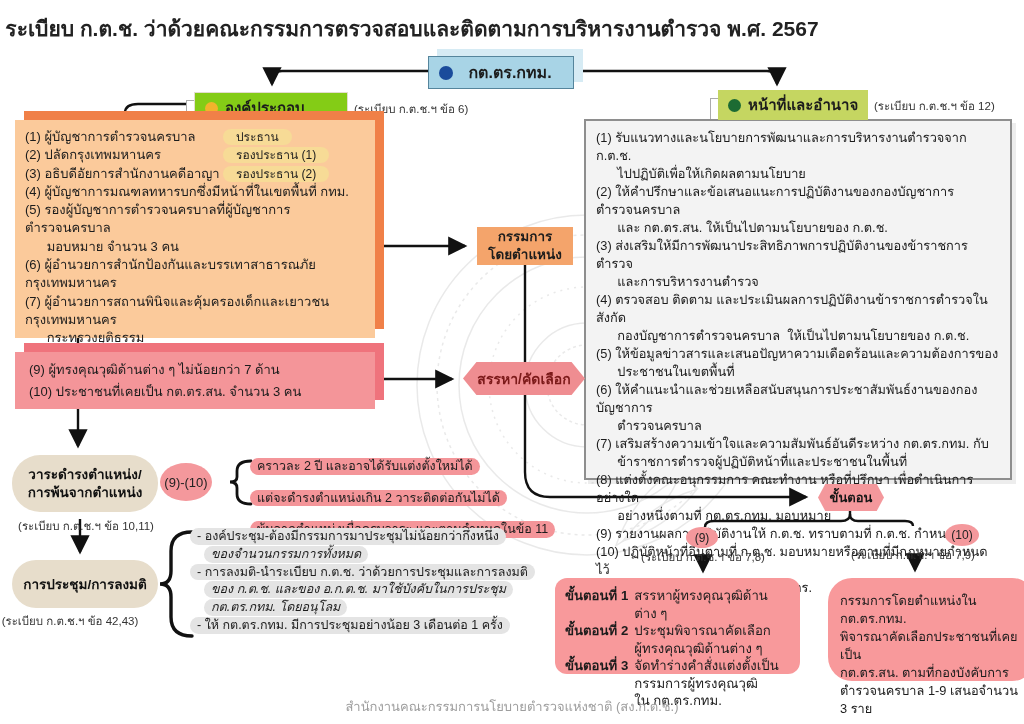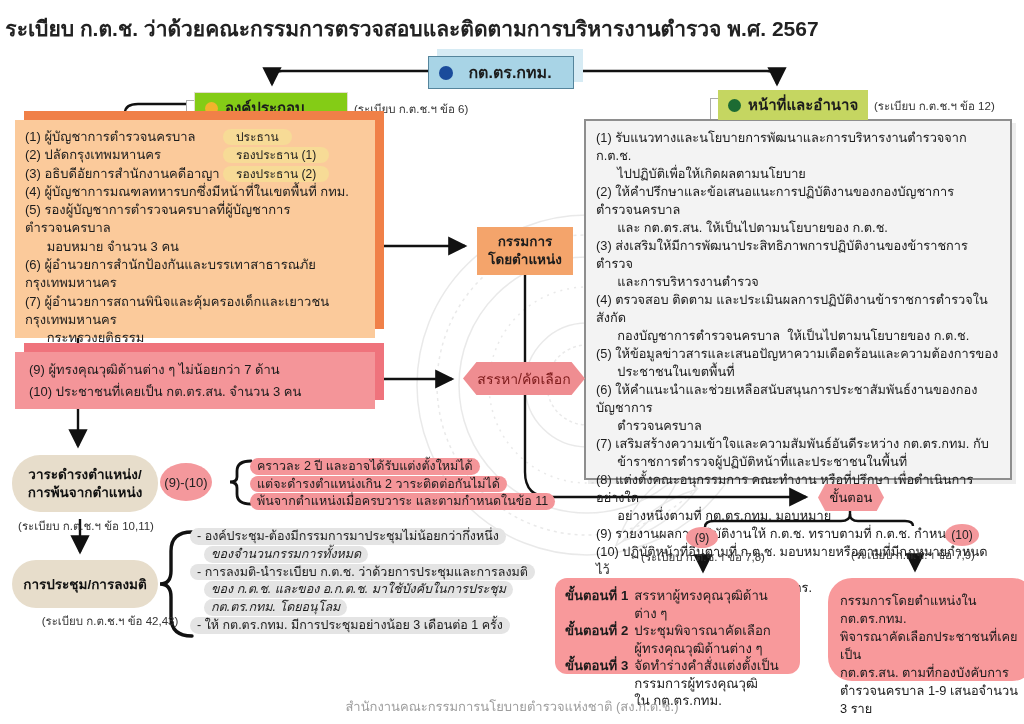--- a/index.html
+++ b/index.html
@@ -30,37 +30,37 @@
   #org-box{left:15px;top:120px;width:360px;height:218px;background:#FBCA9B;box-shadow:9px -9px 0 #F08048;
     z-index:3;padding:8px 10px;font-size:13px;line-height:18.3px;box-sizing:border-box;}
   .orow{position:relative;height:18.3px;}
   .obadge{position:absolute;left:198px;top:1px;background:#F7DB96;border-radius:10px;padding:0 13px;
     font-size:12px;line-height:16px;white-space:nowrap;}
   #qual-box{left:15px;top:352px;width:360px;height:57px;background:#F49599;box-shadow:9px -9px 0 #EF737C;
     z-index:3;padding:7px 14px;font-size:13px;line-height:22px;box-sizing:border-box;}
   #duty-box{left:584px;top:119px;width:428px;height:361px;background:#F3F3F3;border:2px solid #8E8E8E;
     z-index:2;padding:8px 10px;font-size:12.8px;line-height:18px;box-sizing:border-box;box-shadow:4px 4px 0 rgba(0,0,0,0.07);}
   
-  #exofficio-node{left:477px;top:227px;width:96px;height:48px;background:#F4A46B;z-index:3;
+  #exofficio-node{left:477px;top:227px;width:96px;height:38px;background:#F4A46B;z-index:3;
     font-weight:bold;font-size:13.5px;line-height:18px;}
-  .hex{z-index:3;font-weight:normal;clip-path:polygon(11% 0,89% 0,100% 50%,89% 100%,11% 100%,0 50%);}
+  .hex{z-index:3;font-weight:bold;clip-path:polygon(11% 0,89% 0,100% 50%,89% 100%,11% 100%,0 50%);}
   #selection-node{left:463px;top:362px;width:122px;height:33px;background:#EF8D91;color:#7C1A1A;font-size:14px;}
   #steps-node{left:818px;top:484px;width:66px;height:27px;background:#F4989C;color:#161616;font-size:13px;}
   
   .beige{background:#E7DDCB;border-radius:28px;z-index:3;font-weight:bold;color:#111;}
   #term-node{left:12px;top:455px;width:146px;height:57px;font-size:13.5px;line-height:18px;}
   #meeting-node{left:12px;top:560px;width:146px;height:48px;font-size:13.5px;}
   
   .pellipse{background:#F4989C;border-radius:50%;z-index:3;color:#222;}
   #term-scope{left:160px;top:463px;width:52px;height:38px;font-size:13px;}
   #b9-ellipse{left:686px;top:527px;width:32px;height:21px;font-size:12px;}
   #b10-ellipse{left:897px;top:524px;width:34px;height:22px;font-size:12px;margin-left:48px;}
   
   #term-rules{left:250px;top:458px;z-index:3;}
-  #term-rules span{display:table;background:#F49599;border-radius:9px;padding:1px 7px;margin-bottom:1px;
+  #term-rules span{display:table;background:#F49599;border-radius:9px;padding:1px 7px;margin-bottom:15px;
     font-size:12.5px;line-height:14.5px;}
   #meeting-rules{left:190px;top:528px;z-index:3;}
   #meeting-rules span{display:table;background:#E4E4E4;border-radius:9px;padding:1px 7px;margin-bottom:1px;
     font-size:12.5px;line-height:14.8px;}
   #meeting-rules span.ind{margin-left:14px;font-style:italic;}
   
   #steps-box{left:555px;top:578px;width:245px;height:96px;background:#F8999B;border-radius:12px;z-index:3;
     padding:9px 10px;font-size:13.2px;box-sizing:border-box;}
   .steprow{display:flex;line-height:17.5px;}
   .steprow .slab{font-weight:bold;flex:0 0 auto;margin-right:6px;}
@@ -189,21 +189,21 @@
   <div class="abs refcap" style="left:0;top:517px;width:172px;text-align:center;">(ระเบียบ ก.ต.ช.ฯ ข้อ 10,11)</div>
 
   <div id="term-scope" class="abs ctr pellipse">(9)-(10)</div>
   <div id="term-rules" class="abs">
     <span>คราวละ 2 ปี และอาจได้รับแต่งตั้งใหม่ได้</span>
     <span>แต่จะดำรงตำแหน่งเกิน 2 วาระติดต่อกันไม่ได้</span>
     <span>พ้นจากตำแหน่งเมื่อครบวาระ และตามกำหนดในข้อ 11</span>
   </div>
 
   <div id="meeting-node" class="abs ctr beige">การประชุม/การลงมติ</div>
-  <div class="abs refcap" style="left:0;top:612px;width:140px;text-align:center;margin-left:40px;">(ระเบียบ ก.ต.ช.ฯ ข้อ 42,43)</div>
+  <div class="abs refcap" style="left:0;top:612px;width:140px;text-align:center;">(ระเบียบ ก.ต.ช.ฯ ข้อ 42,43)</div>
   <div id="meeting-rules" class="abs">
     <span>- องค์ประชุม-ต้องมีกรรมการมาประชุมไม่น้อยกว่ากึ่งหนึ่ง</span>
     <span class="ind">ของจำนวนกรรมการทั้งหมด</span>
     <span>- การลงมติ-นำระเบียบ ก.ต.ช. ว่าด้วยการประชุมและการลงมติ</span>
     <span class="ind">ของ ก.ต.ช. และของ อ.ก.ต.ช. มาใช้บังคับในการประชุม</span>
     <span class="ind">กต.ตร.กทม. โดยอนุโลม</span>
     <span>- ให้ กต.ตร.กทม. มีการประชุมอย่างน้อย 3 เดือนต่อ 1 ครั้ง</span>
   </div>
 
   <div id="steps-node" class="abs ctr hex">ขั้นตอน</div>

